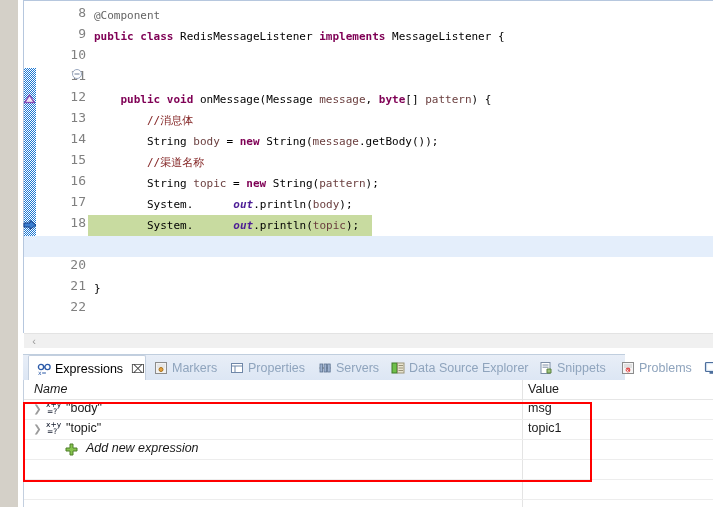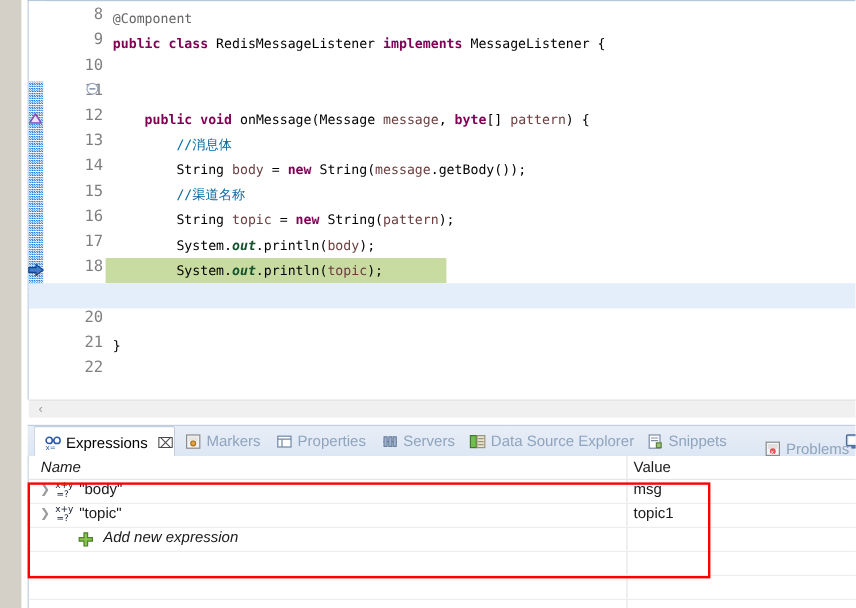--- a/index.html
+++ b/index.html
@@ -28,34 +28,34 @@
 
   .codearea{position:absolute;left:64px;top:0;right:0;bottom:0;}
   .line{position:absolute;left:0;right:0;height:21px;white-space:pre;
         font-family:"DejaVu Sans Mono", monospace;font-size:11px;line-height:21px;color:#000;}
   .code-txt{padding-left:6px;}
   .hl-exec{position:absolute;left:0;height:21px;background:#c8dba0;}
   .hl-curline{position:absolute;left:0;right:0;height:21px;background:#e4eefb;}
 
   .kw{color:#7f0055;font-weight:bold;}
   .ann{color:#646464;}
-  .cmt{color:#0369a1;text-align:right;}
-  .field{color:#14532d;font-weight:bold;font-style:italic;}
+  .cmt{color:#7f1d1d;text-align:right;}
+  .field{color:#4c1d95;font-weight:bold;font-style:italic;margin-left:40px;}
   .local{color:#6a3e3e;}
   .plain{color:#000;}
 
   
   .hscroll{position:absolute;left:24px;top:333px;width:689px;height:15px;background:#f0f0f0;
            border-top:1px solid #e3e3e3;}
   .hscroll .arrow{position:absolute;left:4px;top:1px;width:12px;height:13px;color:#9a9a9a;
            font-size:11px;line-height:13px;text-align:center;}
   .editor-bottom-edge{position:absolute;left:23px;top:348px;width:690px;height:6px;background:#ffffff;}
 
   
-  .tabstrip{position:absolute;left:23px;top:354px;width:690px;height:26px;
+  .tabstrip{position:absolute;left:23px;top:354px;width:602px;height:26px;
             background:linear-gradient(#e8eef7,#dce6f4);border-top:1px solid #c0cede;}
   .tab{position:absolute;top:0;height:26px;display:flex;align-items:center;gap:4px;
        padding:0 8px;box-sizing:border-box;font-size:12.5px;color:#8fa4bd;white-space:nowrap;}
   .tab.active{background:#ffffff;color:#000;border-left:1px solid #c3cfdf;border-right:1px solid #c3cfdf;
        border-top:1px solid #c3cfdf;border-top-left-radius:2px;border-top-right-radius:2px;}
   .tabico{display:inline-block;width:14px;height:14px;position:relative;flex:none;}
   .closex{margin-left:4px;color:#4a4a4a;font-size:12px;}
 
   
   .exview{position:absolute;left:23px;top:380px;width:690px;height:127px;background:#ffffff;
@@ -188,21 +188,21 @@
       </div>
       <div class="tab" style="left: 508px; width: 82px;">
         <span class="tabico"><svg width="14" height="14" viewBox="0 0 14 14">
             <rect x="2" y="1.5" width="9" height="11" fill="#fff" stroke="#7d8ea6"></rect>
             <line x1="3.5" y1="4" x2="9.5" y2="4" stroke="#7d8ea6"></line>
             <line x1="3.5" y1="6.2" x2="9.5" y2="6.2" stroke="#7d8ea6"></line>
             <path d="M8 8 L12 8 L12 12 L8 12 Z" fill="#9dc37a" stroke="#5c8240"></path>
           </svg></span>
         <span>Snippets</span>
       </div>
-      <div class="tab" style="left: 606px; width: 83px; align-items: flex-end;">
+      <div class="tab" style="left: 590px; width: 83px;">
         <span class="tabico"><svg width="14" height="14" viewBox="0 0 14 14">
             <rect x="1.5" y="1.5" width="11" height="11" fill="#f5f5f5" stroke="#8c8c8c"></rect>
             <rect x="3" y="3" width="8" height="4" fill="#e0e0e0"></rect>
             <circle cx="7" cy="9" r="2.4" fill="#e05050"></circle>
             <text x="5" y="11.3" font-size="5" fill="#fff" font-family="DejaVu Sans">x</text>
           </svg></span>
         <span>Problems</span>
       </div>
       <div class="tab" style="left: 673px; width: 30px;">
         <span class="tabico"><svg width="15" height="14" viewBox="0 0 15 14">

